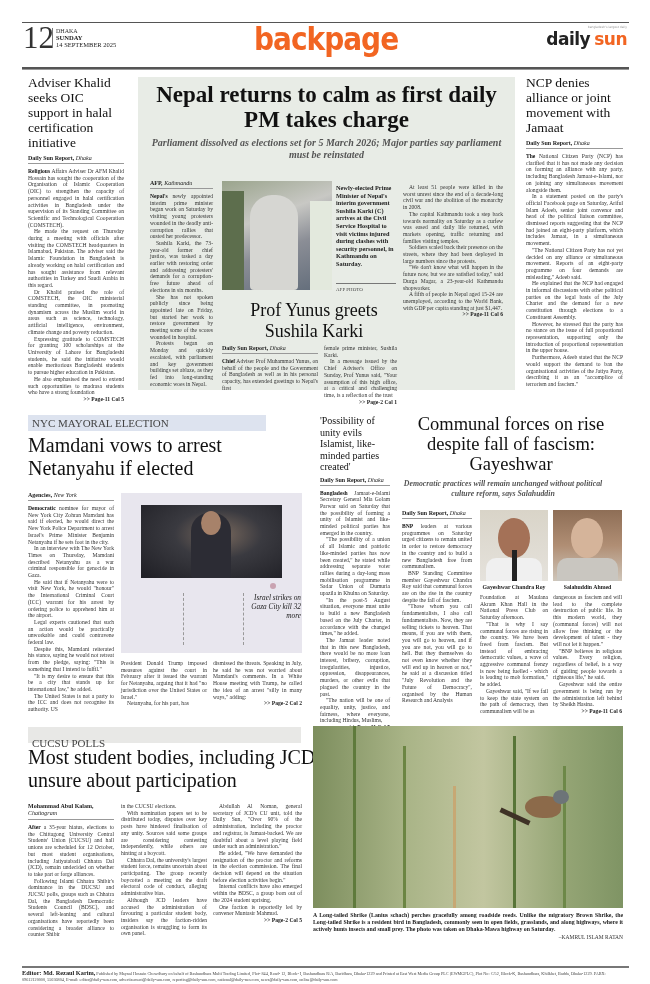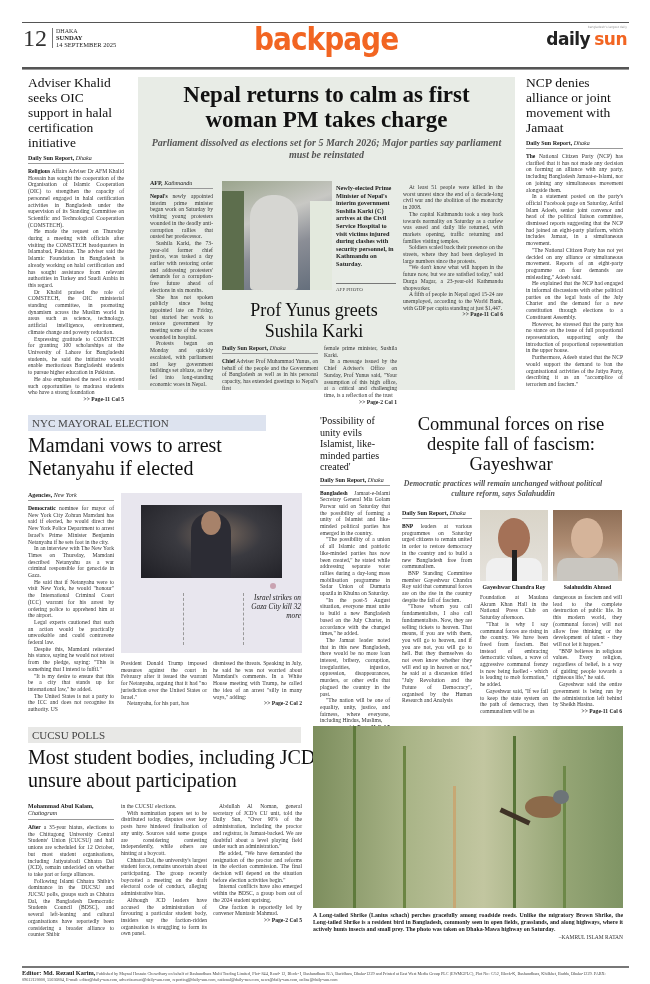--- a/index.html
+++ b/index.html
@@ -14,21 +14,21 @@
   .byline i { font-weight: normal; font-style: italic; }
   .jump { font-size: 5.6px; text-align: right; font-weight: bold; color: #222; }
   .hl { font-family: "Liberation Serif", "DejaVu Serif", serif; color: #111; }
   .photo { background: #888; overflow: hidden; }
   .rule-thick { height: 3px; border-top: 2px solid #555; border-bottom: 1px solid #999; }
 </style>
 </head>
 <body>
 
 <div class="abs" style="left:22px; top:22px; width:607px; height:24px; border-top:1px solid #555;">
-  <span class="abs" style="left:1px; top:3px; font-size:24px; line-height:24px; color:#333; font-family:'Liberation Serif',serif;">12</span>
+  <span class="abs" style="left:1px; top:3px; font-size:31px; line-height:24px; color:#333; font-family:'Liberation Serif',serif;">12</span>
   <span class="abs" style="left:30px; top:5px; width:1px; height:20px; background:#777;"></span>
   <span class="abs" style="left:34px; top:5px; font-size:6px; color:#333;">DHAKA</span>
   <span class="abs" style="left:34px; top:11px; font-size:6.5px; font-weight:bold; color:#222;">SUNDAY</span>
   <span class="abs" style="left:34px; top:18px; font-size:6.5px; color:#222;">14 SEPTEMBER 2025</span>
   <span class="abs" style="left:232px; top:2px; font-size:28px; line-height:26px; font-weight:bold; color:#f26522; font-family:'DejaVu Sans',sans-serif; letter-spacing:-1px; transform:scaleY(1.15); transform-origin:top;">backpage</span>
   <div class="abs" style="right:2px; top:2px; text-align:right;">
     <div style="font-size:3px; color:#999; font-family:'DejaVu Sans',sans-serif; margin-left:20px;">bangladesh's largest daily</div>
     <span style="font-size:17px; font-weight:bold; color:#222; font-family:'DejaVu Sans',sans-serif; letter-spacing:-0.5px;">daily</span>
     <span style="font-size:17px; font-weight:bold; color:#f26522; font-family:'DejaVu Sans',sans-serif; letter-spacing:-0.5px;">sun</span>
   </div>
@@ -42,21 +42,21 @@
     <p class="first"><span class="lead">Religious</span><span> Affairs Adviser Dr AFM Khalid Hossain has sought the cooperation of the Organisation of Islamic Cooperation (OIC) to strengthen the capacity of personnel engaged in halal certification activities in Bangladesh under the supervision of its Standing Committee on Scientific and Technological Cooperation (COMSTECH).</span></p>
     <p>He made the request on Thursday during a meeting with officials after visiting the COMSTECH headquarters in Islamabad, Pakistan. The adviser said the Islamic Foundation in Bangladesh is already working on halal certification and has sought assistance from relevant authorities in Turkey and Saudi Arabia in this regard.</p>
     <p>Dr Khalid praised the role of COMSTECH, the OIC ministerial standing committee, in promoting dynamism across the Muslim world in areas such as science, technology, artificial intelligence, environment, climate change and poverty reduction.</p>
     <p>Expressing gratitude to COMSTECH for granting 100 scholarships at the University of Lahore for Bangladeshi students, he said the initiative would enable meritorious Bangladeshi students to pursue higher education in Pakistan.</p>
     <p>He also emphasised the need to extend such opportunities to madrasa students who have a strong foundation</p>
   </div>
   <div class="jump">&gt;&gt; Page-11 Col 5</div>
 </div>
 
 <div class="abs" style="left:138px; top:77px; width:377px; height:313px; background:#e8ece6;"></div>
-<h1 class="abs hl" style="left:150px; top:82px; width:353px; font-size:23px; line-height:25px; font-weight:bold; text-align:center;">Nepal returns to calm as first woman PM takes charge</h1>
+<h1 class="abs hl" style="left:150px; top:82px; width:353px; font-size:23px; line-height:25px; font-weight:bold; text-align:center;">Nepal returns to calm as first daily PM takes charge</h1>
 <div class="abs" style="left:150px; top:137px; width:353px; font-size:10px; line-height:12px; font-style:italic; font-weight:bold; color:#555; text-align:center;">Parliament dissolved as elections set for 5 March 2026; Major parties say parliament must be reinstated</div>
 
 <div class="abs" style="left:150px; top:180px; width:63px;">
   <div class="byline"><span>AFP,</span> <i>Kathmandu</i></div>
   <div class="body-text">
     <p class="first"><span class="lead">Nepal's</span><span> newly appointed interim prime minister began work on Saturday by visiting young protesters wounded in the deadly anti-corruption rallies that ousted her predecessor.</span></p>
     <p>Sushila Karki, the 73-year-old former chief justice, was tasked a day earlier with restoring order and addressing protesters' demands for a corruption-free future ahead of elections in six months.</p>
     <p>She has not spoken publicly since being appointed late on Friday, but started her work to restore government by meeting some of the scores wounded in hospital.</p>
     <p>Protests began on Monday and quickly escalated, with parliament and key government buildings set ablaze, as they fed into long-standing economic woes in Nepal.</p>
   </div>
@@ -190,21 +190,21 @@
   <p>Gayeshwar said, "If we fail to keep the state system on the path of democracy, then communalism will be as</p>
 </div>
 <div class="abs body-text" style="left:553px; top:594px; width:69px;">
   <p class="first">dangerous as fascism and will lead to the complete destruction of public life. In this modern world, they (communal forces) will not allow free thinking or the development of talent - they will not let it happen."</p>
   <p>"BNP believes in religious values. Every religion, regardless of belief, is a way of guiding people towards a righteous life," he said.</p>
   <p>Gayeshwar said the entire government is being run by the administration left behind by Sheikh Hasina.</p>
   <div class="jump">&gt;&gt; Page-11 Col 6</div>
 </div>
 
 <div class="abs" style="left:28px; top:727px; width:273px; height:16px; background:#e8e8e6;">
-  <span style="position:absolute; left:4px; top:2px; font-size:11px; color:#444;">CUCSU POLLS</span>
+  <span style="position:absolute; left:4px; top:10px; font-size:11px; color:#444;">CUCSU POLLS</span>
 </div>
 <h2 class="abs hl" style="left:28px; top:746px; width:300px; font-size:20px; line-height:23px; font-weight:normal;">Most student bodies, including JCD, unsure about participation</h2>
 
 <div class="abs" style="left:28px; top:803px; width:86px;">
   <div class="byline" style="line-height:7px;"><span>Mohammad Abul Kalam,</span><br><i>Chattogram</i></div>
   <div class="body-text">
     <p class="first"><span class="lead">After</span><span> a 35-year hiatus, elections to the Chittagong University Central Students' Union (CUCSU) and hall unions are scheduled for 12 October, but most student organisations, including Jatiyatabadi Chhatra Dal (JCD), remain undecided on whether to take part or forge alliances.</span></p>
     <p>Following Islami Chhatra Shibir's dominance in the DUCSU and JUCSU polls, groups such as Chhatra Dal, the Bangladesh Democratic Students Council (BDSC), and several left-leaning and cultural organisations have reportedly been considering a broader alliance to counter Shibir</p>
   </div>
 </div>

